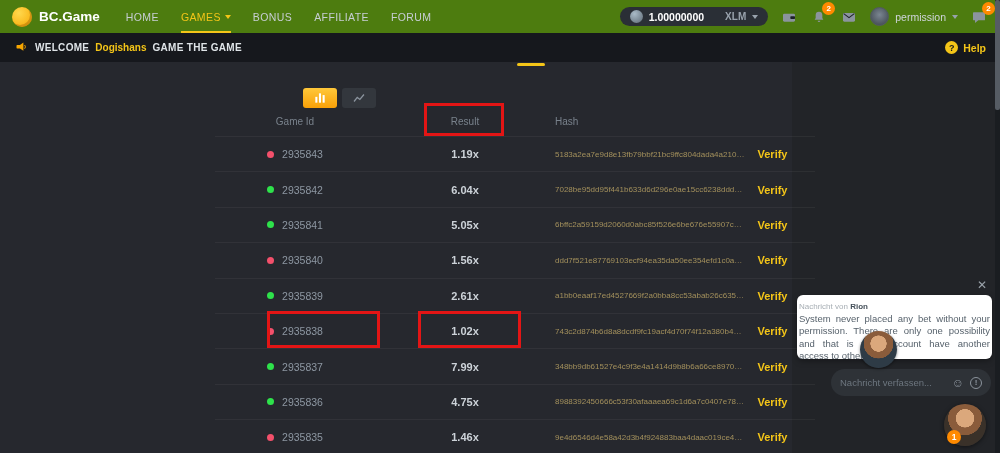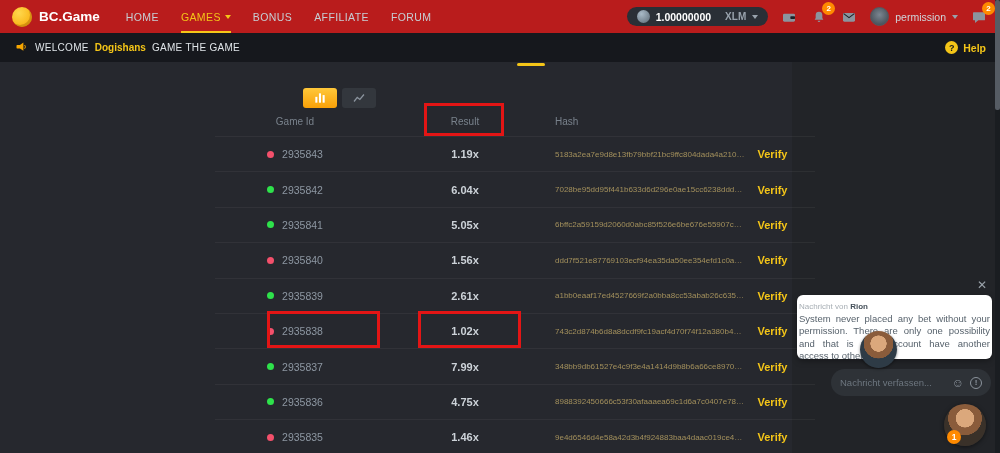--- a/index.html
+++ b/index.html
@@ -1,43 +1,43 @@
 <!DOCTYPE html>
 <html><head>
 <meta charset="utf-8">
 <style>
   *{margin:0;padding:0;box-sizing:border-box}
   body{font-family:"Liberation Sans",sans-serif;background:#111}
   .root{position:relative;width:1000px;height:453px;background:#26282e;overflow:hidden;font-family:"Liberation Sans",sans-serif}
 
   
-  .navbar{position:absolute;top:0;left:0;right:0;height:33px;background:#b91c1c;display:flex;align-items:center;padding:16px 12px;z-index:9}
+  .navbar{position:absolute;top:0;left:0;right:0;height:33px;background:#4d7c0f;display:flex;align-items:center;padding:16px 12px;z-index:9}
   .brand{display:flex;align-items:center;gap:7px;color:#fff;font-weight:bold;font-size:13.5px;cursor:pointer}
   .logo{width:20px;height:20px;border-radius:50%;background:radial-gradient(circle at 35% 30%,#ffd84d,#f7a600);box-shadow:inset -2px -2px 0 rgba(140,80,0,.35)}
   .nav{display:flex;gap:22px;margin-left:26px;height:33px}
   .nav-item{position:relative;display:flex;align-items:center;gap:4px;color:#c7ced4;font-size:10.5px;font-weight:normal;letter-spacing:.4px;cursor:pointer}
   .nav-item.active{color:#f4c518}
   .nav-item.active::after{content:"";position:absolute;left:0;right:0;bottom:0;height:2px;background:#f4c518}
   .caret{width:0;height:0;border-left:3.5px solid transparent;border-right:3.5px solid transparent;border-top:4px solid currentColor;display:inline-block}
   .nav-right{margin-left:auto;display:flex;align-items:center;gap:12px}
   .balance-pill{display:flex;align-items:center;gap:6px;background:#2a2f36;border-radius:13px;padding:3px 10px;cursor:pointer}
   .coin{width:13px;height:13px;border-radius:50%;background:radial-gradient(circle at 35% 30%,#a9bac7,#5d6a75)}
   .balance{color:#fff;font-size:10.5px;font-weight:bold}
-  .cur{color:#98a2ac;font-size:10px;font-weight:bold;margin-left:8px}
+  .cur{color:#98a2ac;font-size:10px;font-weight:bold;margin-left:15px}
   .pill-caret{color:#98a2ac}
   .icon-btn{position:relative;width:18px;height:18px;display:flex;align-items:center;justify-content:center;cursor:pointer}
   .icon-btn svg{width:16px;height:16px;fill:#8b949e}
   .badge{position:absolute;top:-6px;right:-7px;min-width:13px;height:13px;border-radius:7px;background:#ff8a00;color:#fff;font-size:8px;font-weight:bold;display:flex;align-items:center;justify-content:center;padding:0 2px;z-index:2}
   .user{display:flex;align-items:center;gap:6px;color:#cfd5da;font-size:10.5px;cursor:pointer}
   .user-avatar{width:19px;height:19px;border-radius:50%;background:radial-gradient(circle at 50% 40%,#7b8691,#3a424a);border:1px solid #525a62}
 
   
   .welcome{position:absolute;top:33px;left:0;right:0;height:29px;background:#16181d;display:flex;align-items:center;padding:0 14px;gap:6px;z-index:8}
   .welcome svg{width:15px;height:15px}
-  .w-txt{color:#dfe4e8;font-size:10px;font-weight:normal;letter-spacing:.3px}
+  .w-txt{color:#dfe4e8;font-size:10px;font-weight:bold;letter-spacing:.3px}
   .w-name{color:#f4c518;font-size:10px;font-weight:bold}
   .help{margin-left:auto;display:flex;align-items:center;gap:5px;cursor:pointer}
   .help-q{width:13px;height:13px;border-radius:50%;background:#f4c518;color:#16181d;font-size:9px;font-weight:bold;display:flex;align-items:center;justify-content:center}
   .help-q::before{content:"?"}
   .help-label{color:#f4c518;font-size:10.5px;font-weight:bold}
 
   
   .chat-panel{position:absolute;left:792px;top:62px;width:203px;height:391px;background:#222428}
   .tab-indicator{position:absolute;left:517px;top:63px;width:28px;height:3px;background:#f4c518;border-radius:2px}
 

